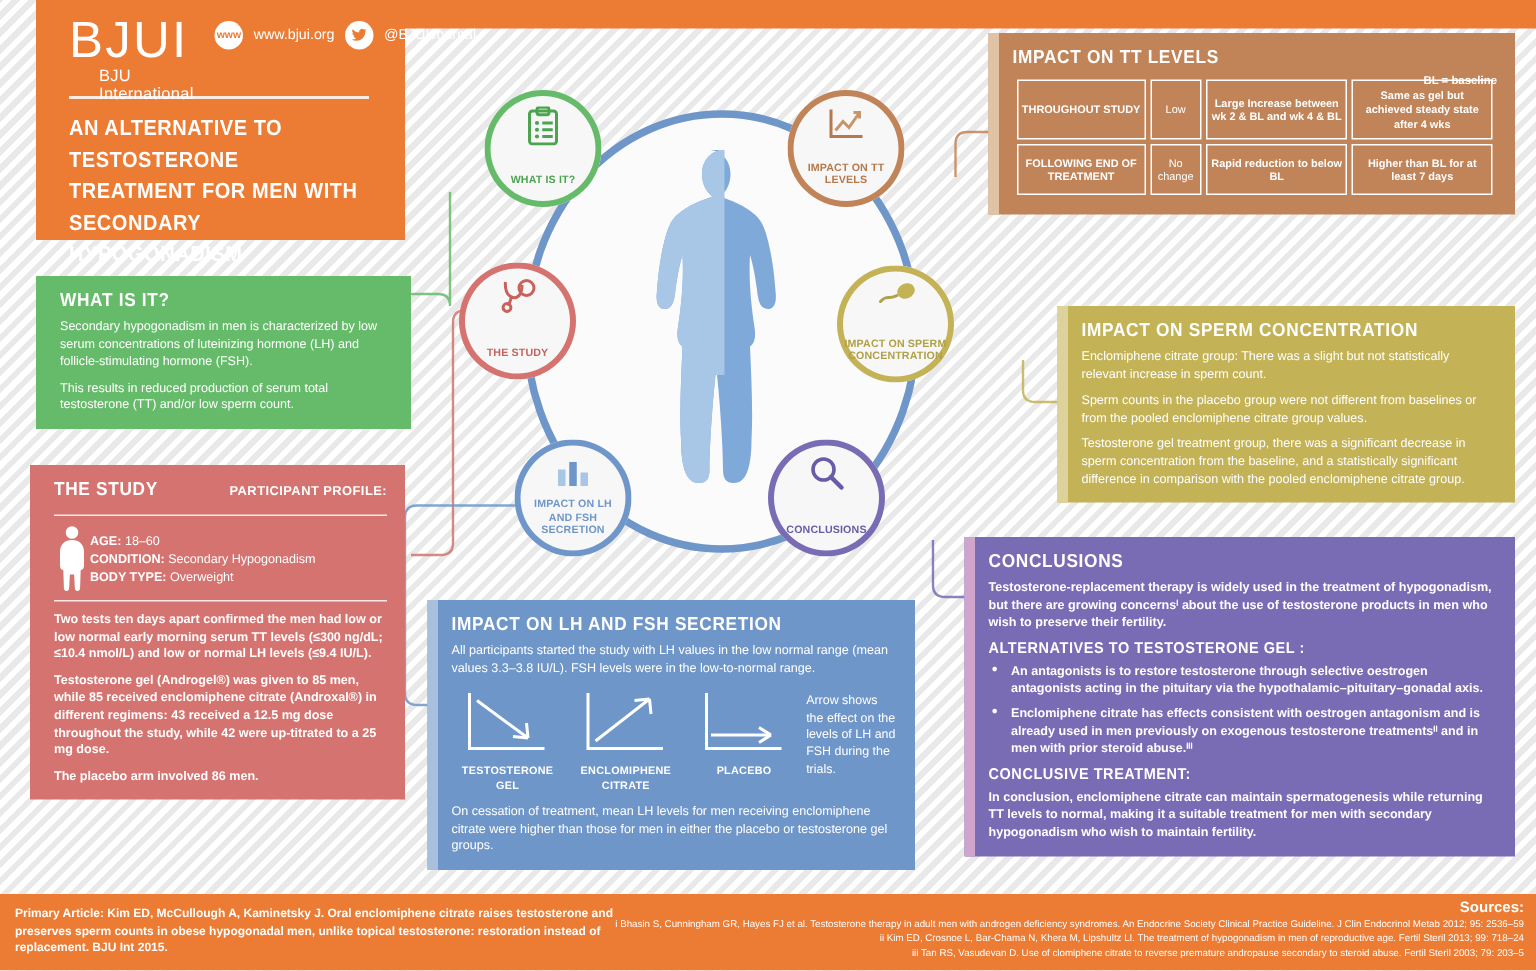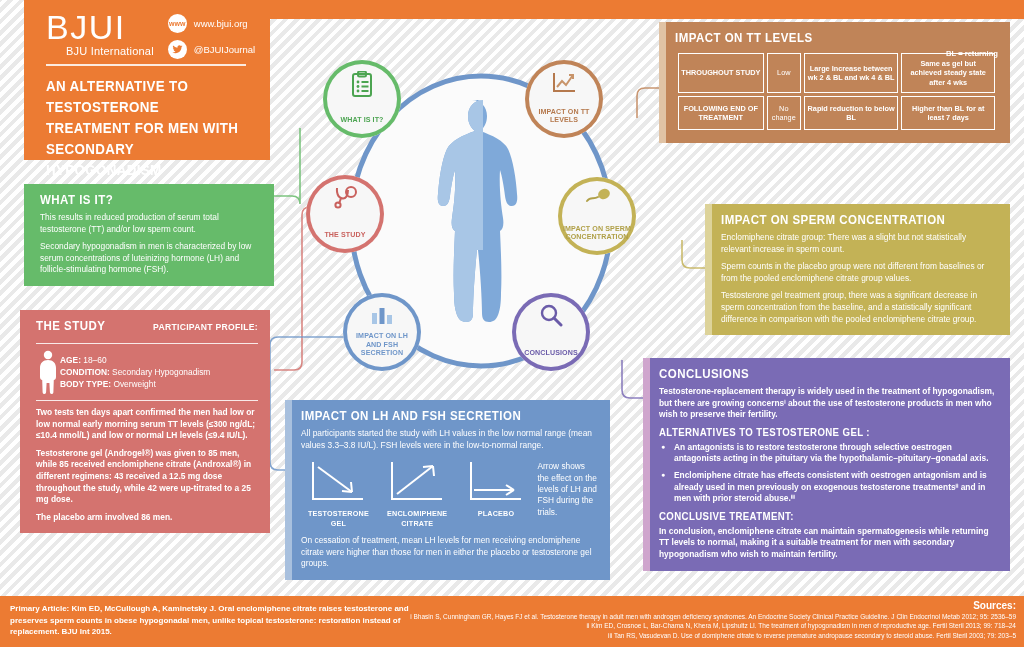--- a/index.html
+++ b/index.html
@@ -31,21 +31,21 @@
     clip-path: polygon(0 0, 100% 0, 0 100%);
   }
   #header-block {
     left: 24px; top: 0px; width: 246px; height: 160px;
     background: #ec7b33;
     color: #fff;
   }
   #logo-row { position: absolute; left: 22px; top: 10px; display: flex; align-items: flex-start; gap: 14px;}
   .logo-main { font-size: 34px; letter-spacing: 1.5px; font-weight: 300; line-height: 34px; font-family: "Liberation Sans", sans-serif;}
   .logo-sub { font-size: 11px; letter-spacing: .2px; margin-top: 1px; padding-left: 20px; }
-  .social-col { margin-top: 4px; display: flex; flex-direction: column; gap: 7px; }
+  .social-col { margin-top: 4px; display: flex; flex-direction: row; gap: 7px; }
   .social-row { display: flex; align-items: center; gap: 7px; }
   .social-badge {
     width: 19px; height: 19px; border-radius: 50%;
     background: #fff; color: #ec7b33;
     display: flex; align-items: center; justify-content: center;
     font-size: 7px; font-weight: bold;
   }
   .social-label { font-size: 9.5px; }
   #hdr-rule { position:absolute; left: 22px; top: 64px; width: 200px; height: 1.5px; background:#fff; opacity:.85;}
   #hdr-title {
@@ -262,22 +262,22 @@
             <circle cx="6" cy="19" r="2.6" fill="none" stroke="#c9615d" stroke-width="2"></circle>
           </svg>
       </span>
       <span class="nlabel">THE STUDY</span>
     </div>
   </div>
 
   <div class="abs card" id="card-what">
     <div class="inner">
       <h3>WHAT IS IT?</h3>
+      <p>Secondary hypogonadism in men is characterized by low serum concentrations of luteinizing hormone (LH) and follicle-stimulating hormone (FSH).</p>
       <p>This results in reduced production of serum total testosterone (TT) and/or low sperm count.</p>
-      <p>Secondary hypogonadism in men is characterized by low serum concentrations of luteinizing hormone (LH) and follicle-stimulating hormone (FSH).</p>
     </div>
   </div>
 
   <div class="abs card" id="card-study">
     <div class="inner">
       <div id="study-head">
         <h3>THE STUDY</h3>
         <span class="pp">PARTICIPANT PROFILE:</span>
       </div>
       <div class="hr-white"></div>
@@ -296,21 +296,21 @@
       <p style="font-weight:bold">Two tests ten days apart confirmed the men had low or low normal early morning serum TT levels (≤300 ng/dL; ≤10.4 nmol/L) and low or normal LH levels (≤9.4 IU/L).</p>
       <p style="font-weight:bold">Testosterone gel (Androgel®) was given to 85 men, while 85 received enclomiphene citrate (Androxal®) in different regimens: 43 received a 12.5 mg dose throughout the study, while 42 were up-titrated to a 25 mg dose.</p>
       <p style="font-weight:bold">The placebo arm involved 86 men.</p>
     </div>
   </div>
 
   <div class="abs card" id="card-tt">
     <div class="accent"></div>
     <div class="inner">
       <h3>IMPACT ON TT LEVELS</h3>
-      <span id="tt-bl">BL = returning</span>
+      <span id="tt-bl">BL = baseline</span>
       <table class="tt">
         <tbody>
         <tr class="body">
           <td class="rowhdr">THROUGHOUT STUDY</td>
           <td class="plain">Low</td>
           <td>Large Increase between wk 2 &amp; BL and wk 4 &amp; BL</td>
           <td>Same as gel but achieved steady state after 4 wks</td>
         </tr>
         <tr class="body">
           <td class="rowhdr">FOLLOWING END OF TREATMENT</td>

